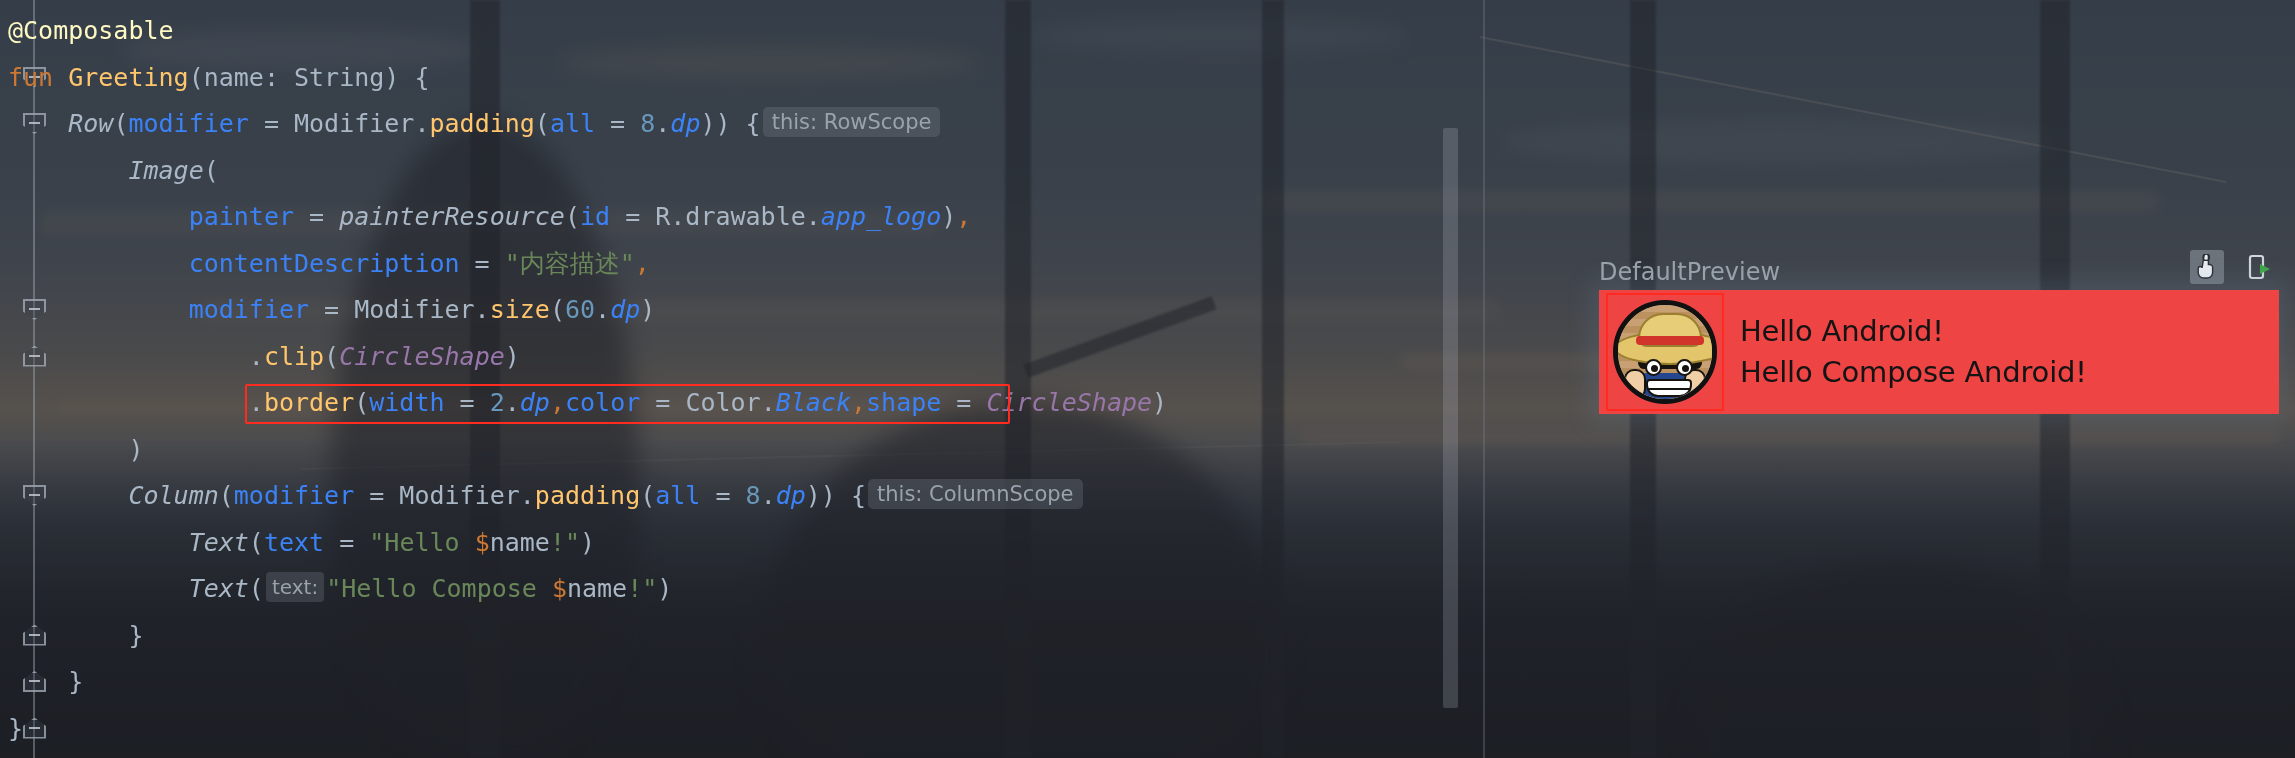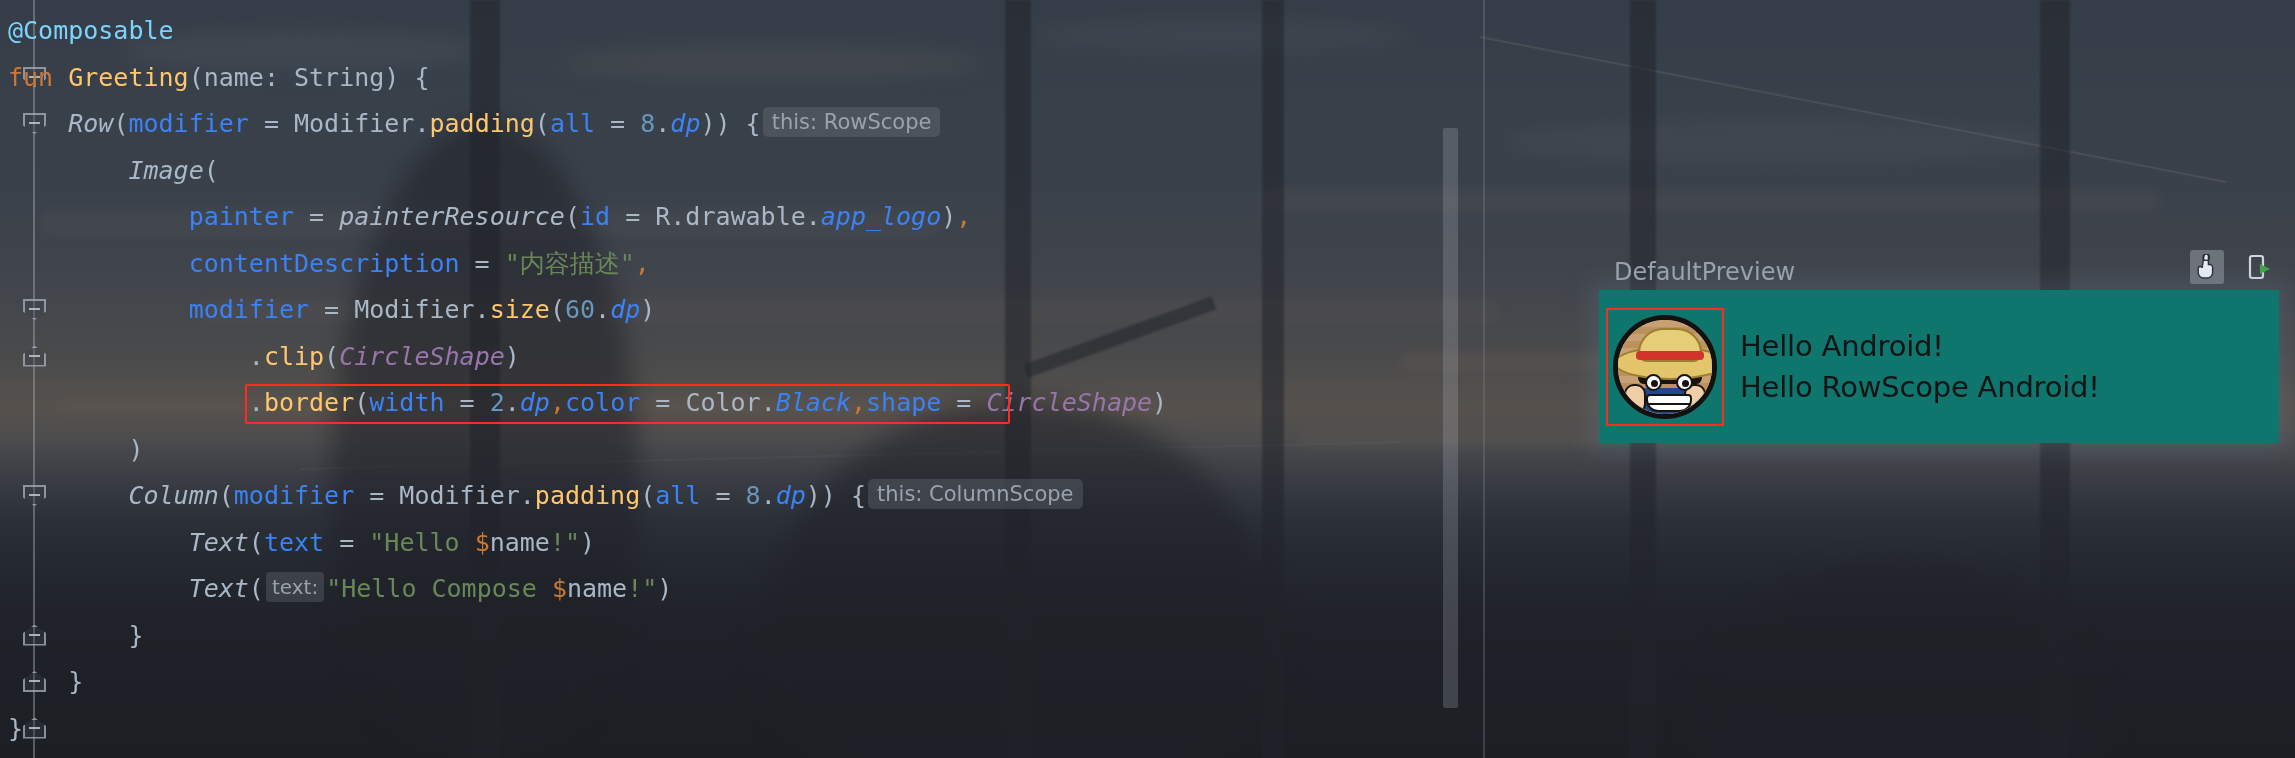--- a/index.html
+++ b/index.html
@@ -129,21 +129,21 @@
     white-space: pre;
     color: #a9b7c6;
   }
   .ln {
     position: relative;
     height: 46.5px;
     padding-left: 8px;
   }
 
   
-  .t-ann   { color: #7dd3fc; }
+  .t-ann   { color: #fef9c3; }
   .t-kw    { color: #cc7832; }
   .t-fn    { color: #ffc66d; }
   .t-plain { color: #a9b7c6; }
   .t-param { color: #3b82f6; }
   .t-inst  { color: #ffc66d; }
   .t-cls   { color: #a9b7c6; font-style: italic; }
   .t-prop  { color: #3b82f6; font-style: italic; }
   .t-str   { color: #6a8759; }
   .t-num   { color: #6897bb; }
   .t-tmpl  { color: #cc7832; }
@@ -197,21 +197,21 @@
   }
 
   
   .preview-pane {
     position: absolute;
     left: 1485px; top: 0;
     width: 810px; height: 758px;
   }
   .preview-header {
     position: absolute;
-    left: 129px; top: 258px;
+    left: 114px; top: 258px;
     display: flex; align-items: center;
   }
   .preview-title {
     font-family: "DejaVu Sans", sans-serif;
     font-size: 24px;
     color: #9aa3ac;
   }
   .preview-actions {
     position: absolute;
     left: 705px; top: 250px;
@@ -223,22 +223,22 @@
     display: flex; align-items: center; justify-content: center;
   }
   .icon-btn.active {
     background: rgba(185,192,200,0.38);
     border-radius: 3px;
   }
 
   .preview-card {
     position: absolute;
     left: 114px; top: 290px;
-    width: 680px; height: 153px;
-    background: #0f766e;
+    width: 680px; height: 124px;
+    background: #ef4444;
     box-shadow: 0 0 22px 10px rgba(120,150,180,0.16);
   }
   .preview-row {
     display: flex;
     align-items: center;
     height: 100%;
     padding: 6px 0 6px 7px;
   }
   .avatar-wrap {
     position: relative;
@@ -418,18 +418,18 @@
             <div class="eye r">
                 <div class="pupil"></div>
               </div>
             <div class="mouth">
                 <div class="mouth-line"></div>
               </div>
           </div>
         </div>
         <div class="preview-texts">
           <div>Hello Android!</div>
-          <div>Hello RowScope Android!</div>
+          <div>Hello Compose Android!</div>
         </div>
       </div>
     </div>
   </div>
 </div>
 
 </body></html>

